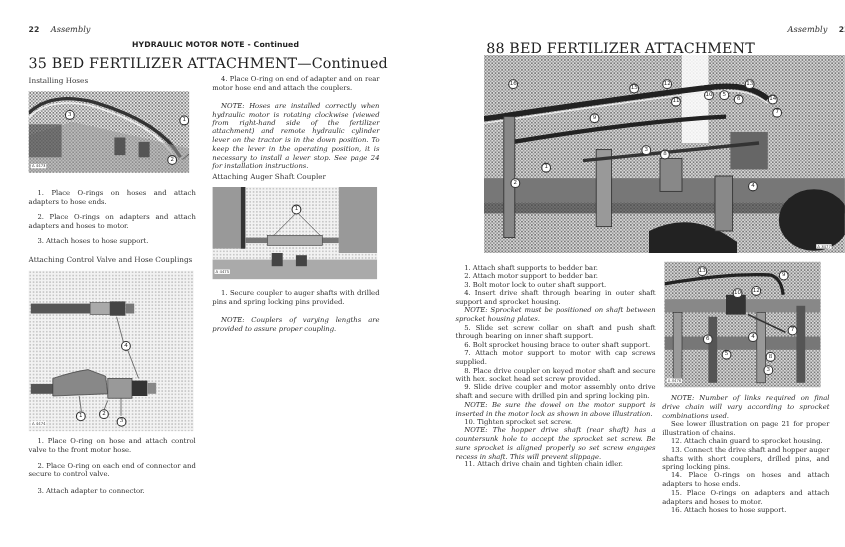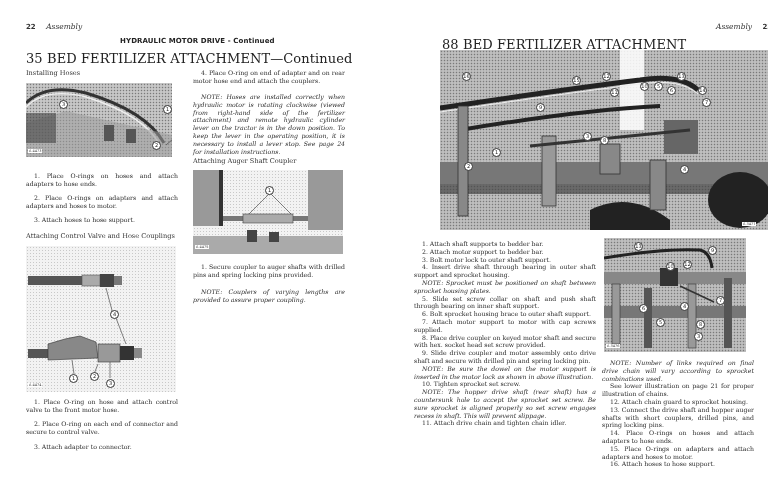--- a/index.html
+++ b/index.html
@@ -32,21 +32,21 @@
 </head>
 <body>
 
 <div class="spread">
 
   <div class="page page-left">
     <div class="folio" style="left:26px; top:22px;">
       <span class="num">22</span>
       <span class="sec">Assembly</span>
     </div>
-    <div class="main-title">HYDRAULIC MOTOR DRIVE - Continued</div>
+    <div class="main-title">HYDRAULIC MOTOR NOTE - Continued</div>
     <div class="section-title" style="left:26px; top:51px;">35 BED FERTILIZER ATTACHMENT—Continued</div>
 
     <div class="sub-head" style="left:26px; top:69px;">Installing Hoses</div>
 
     <div class="photo" style="left:26px; top:83px; width:146px; height:74px; background-color:#e6e6e6;">
       <svg viewBox="0 0 146 74" preserveAspectRatio="none">
         <path d="M0,20 Q20,0 60,10 Q120,28 138,60" fill="none" stroke="#333" stroke-width="3"></path>
         <path d="M0,24 Q20,4 60,14 Q118,32 134,62" fill="none" stroke="#eee" stroke-width="1.4"></path>
         <path d="M0,40 L40,28 L146,52 L146,74 L0,74 Z" fill="#9a9a9a" opacity="0.55"></path>
         <rect x="78" y="42" width="10" height="16" fill="#555"></rect>

